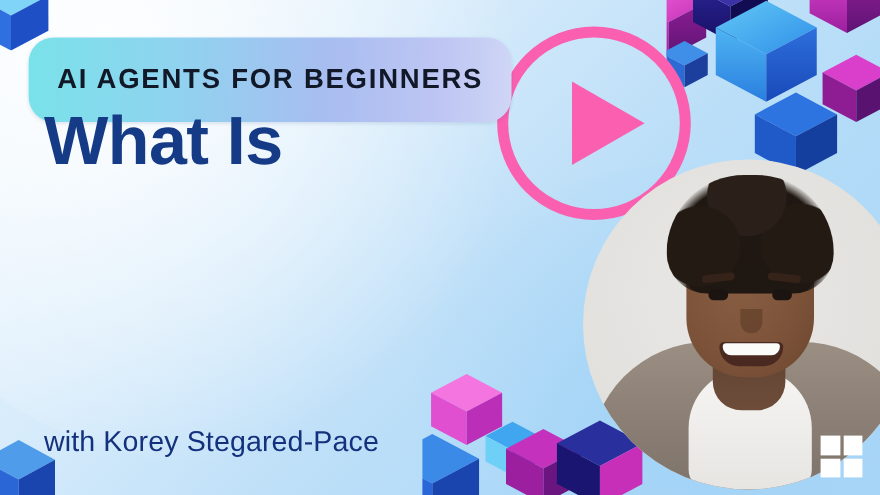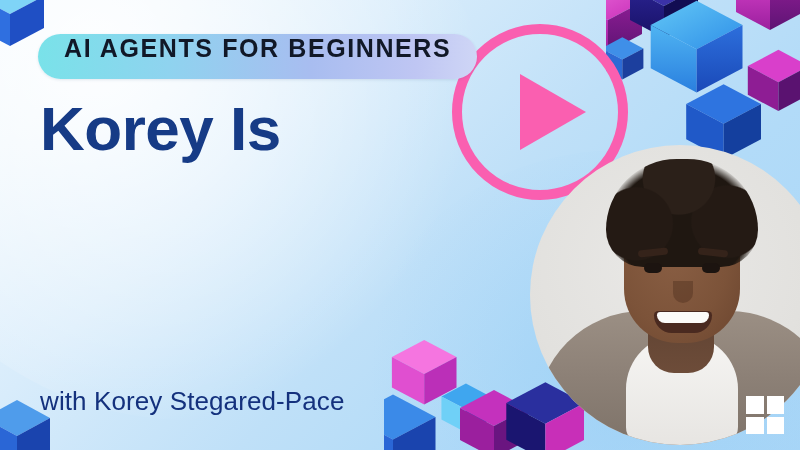--- a/index.html
+++ b/index.html
@@ -177,25 +177,26 @@
     display: grid;
     grid-template-columns: 1fr 1fr;
     grid-template-rows: 1fr 1fr;
     gap: 3px;
   }
   #ms-logo span { background: #ffffff; display: block; }
 
   
   #badge {
     position: absolute;
-    left: 38px;
+    left: 26px;
     top: 34px;
     height: 45px;
-    padding: 0 26px;
+    padding: 16px 26px;
     display: flex;
+    align-items: center;
     border-radius: 23px;
     background: linear-gradient(92deg, #79e2e9 0%, #8fd3ef 30%, #a8bdf0 62%, #bfc6f3 86%, #cfd6f6 100%);
     box-shadow: 0 1px 3px rgba(40,70,120,0.12);
     cursor: pointer;
   }
   #badge .badge-text {
     font-size: 25px;
     font-weight: 700;
     letter-spacing: 1.6px;
     color: #111827;
@@ -384,18 +385,18 @@
     <span></span>
     <span></span>
     <span></span>
   </div>
 
   <div id="badge">
     <span class="badge-text">AI AGENTS FOR BEGINNERS</span>
   </div>
 
   <div id="headline">
-    <div class="line">Korey Is</div>
+    <div class="line">What Is</div>
   </div>
 
   <div id="byline">with Korey Stegared-Pace</div>
 
 </div>
 
 </body></html>

